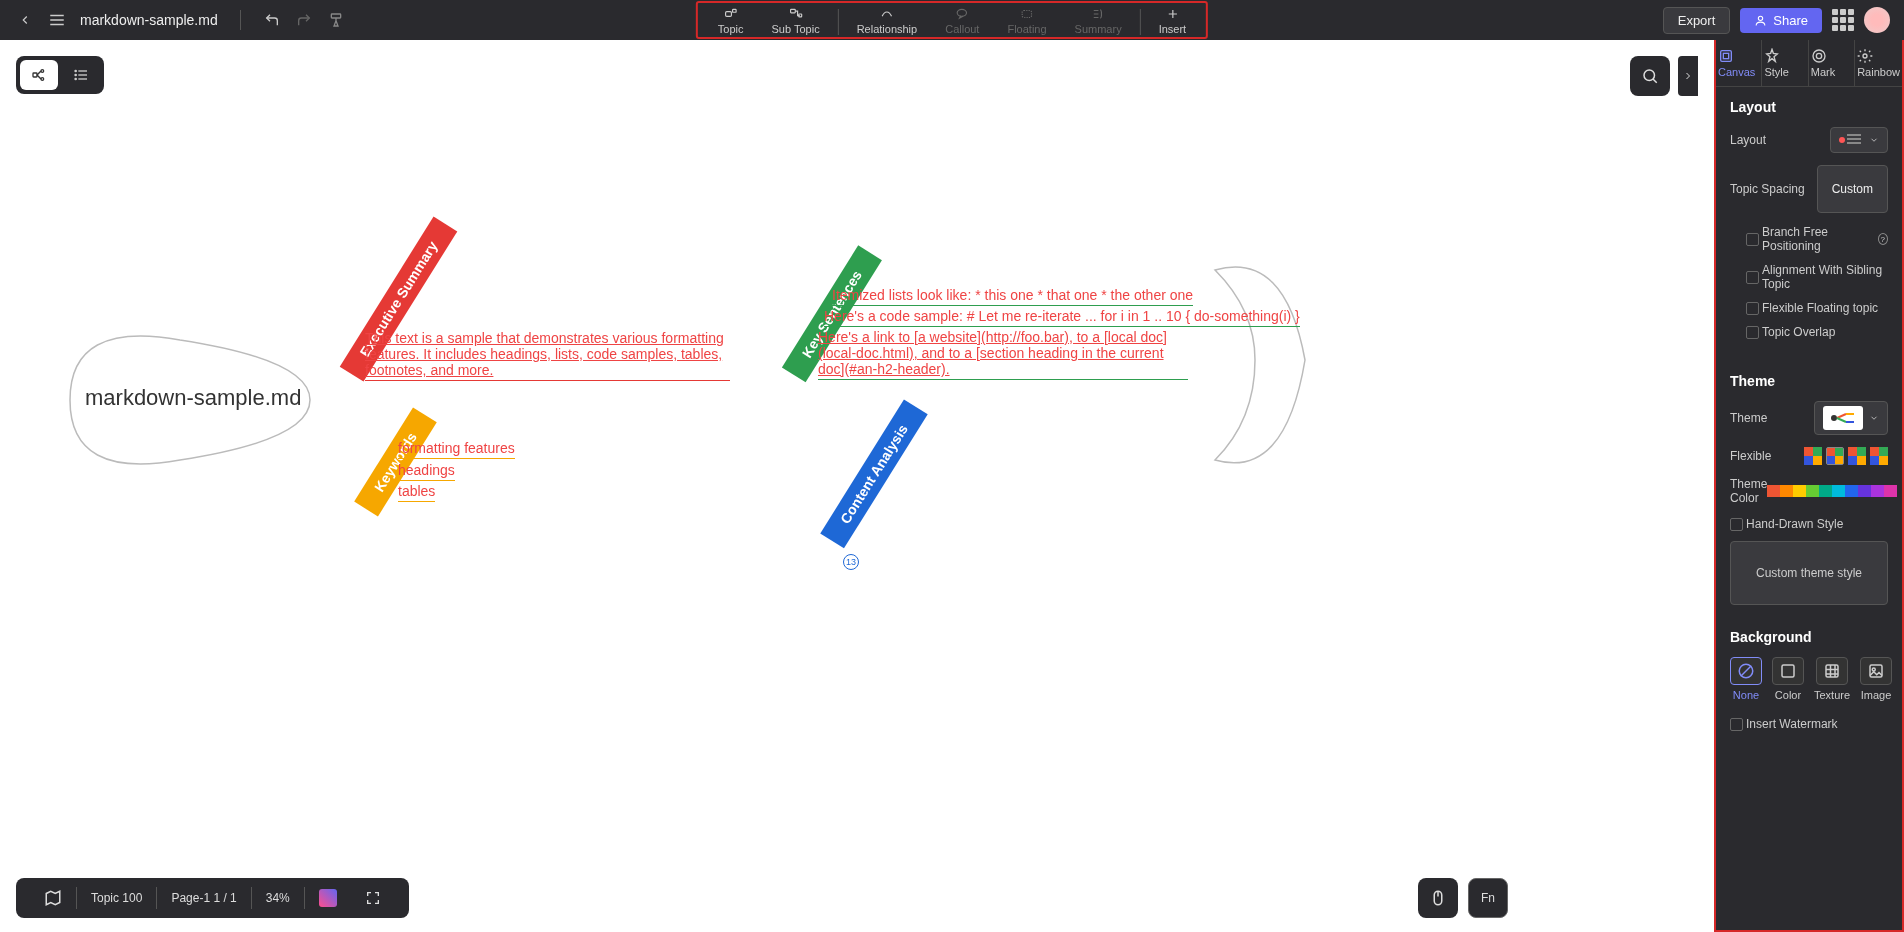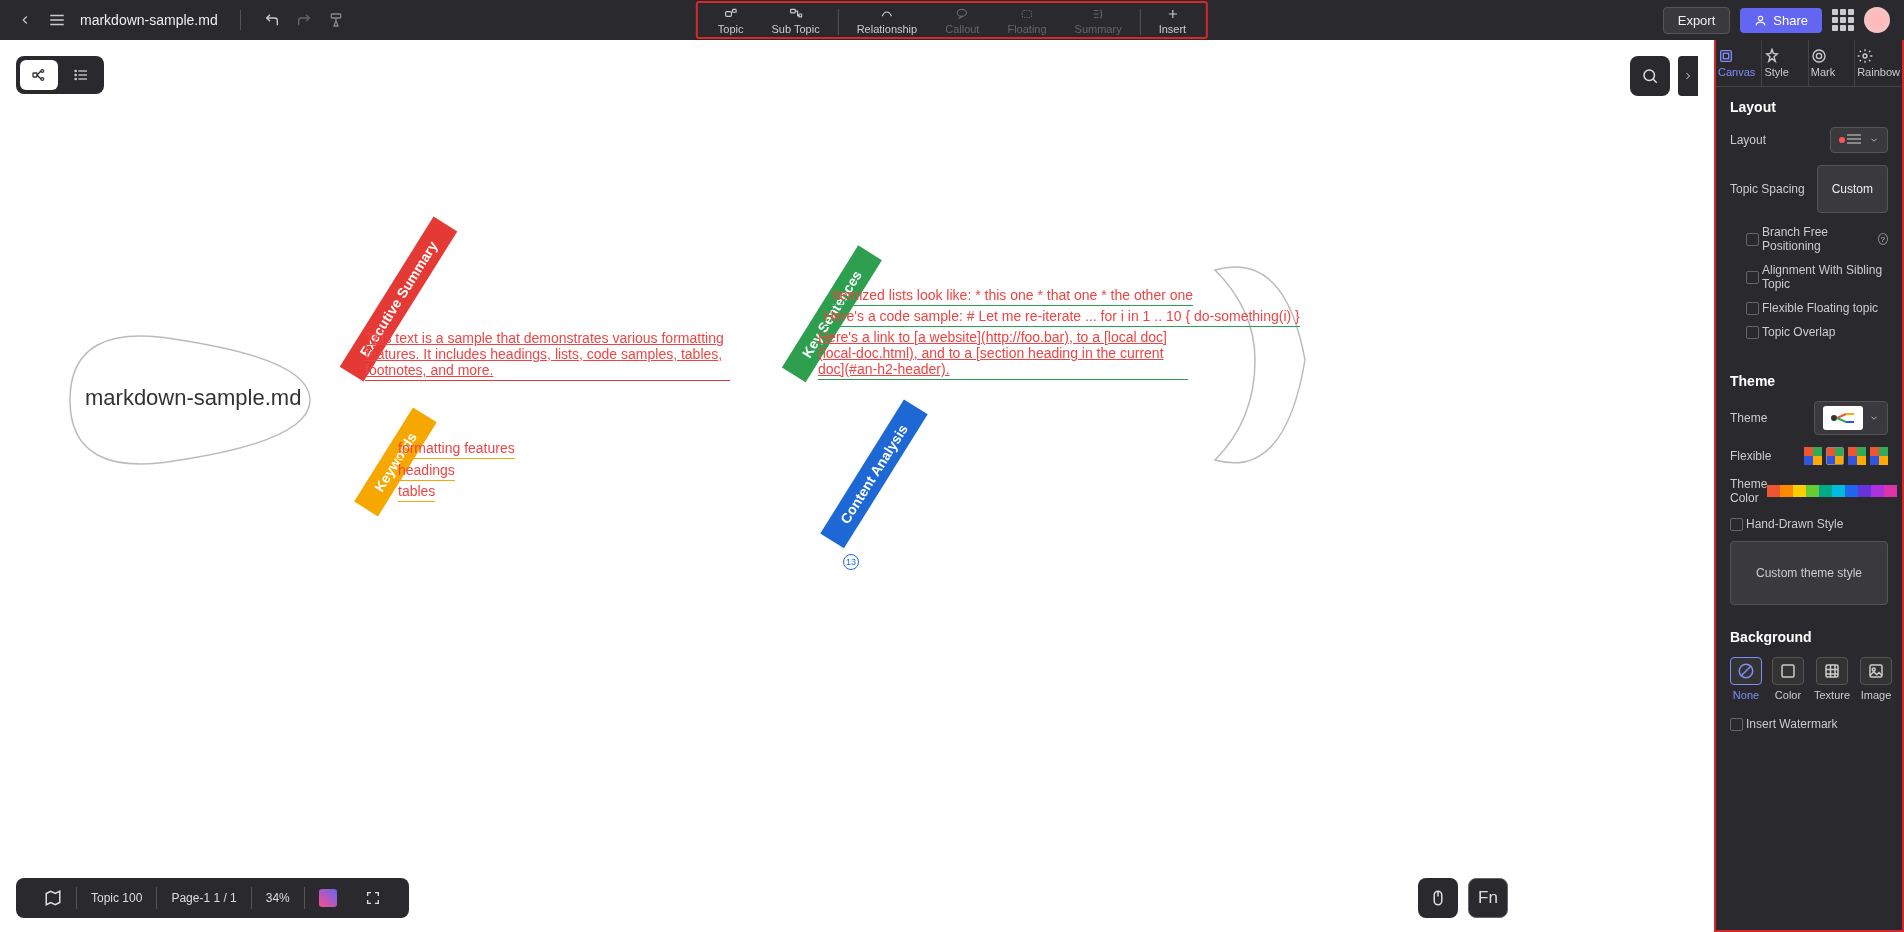--- a/index.html
+++ b/index.html
@@ -305,21 +305,21 @@
       </div>
   </div>
 
   <div class="bottom-right">
     <div class="sqbtn">
         <svg width="18" height="18" viewBox="0 0 24 24" fill="none" stroke="currentColor" stroke-width="2">
           <rect x="7" y="3" width="10" height="18" rx="5"></rect>
           <line x1="12" y1="3" x2="12" y2="10"></line>
         </svg>
       </div>
-    <div class="sqbtn" style="font-size:17px;border:1px solid #666">Fn</div>
+    <div class="sqbtn" style="font-size:12px;border:1px solid #666">Fn</div>
   </div>
 </div>
 
 <div class="rightpanel">
   <div class="rp-tabs">
     <div class="rp-tab active">
         <svg width="16" height="16" viewBox="0 0 24 24" fill="none" stroke="currentColor" stroke-width="2">
           <rect x="4" y="4" width="16" height="16" rx="2"></rect>
           <rect x="8" y="8" width="8" height="8"></rect>
         </svg>

